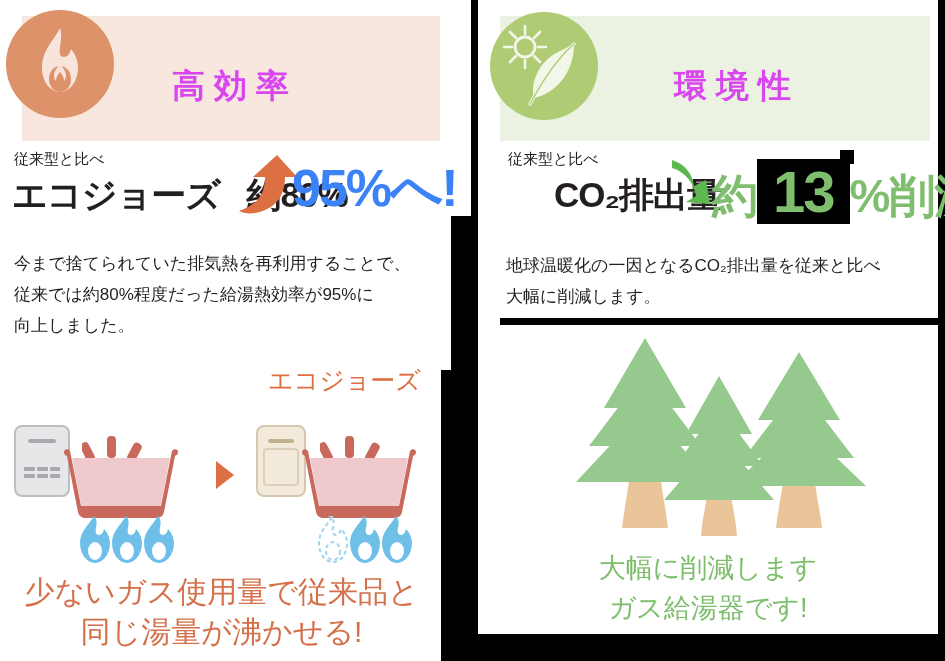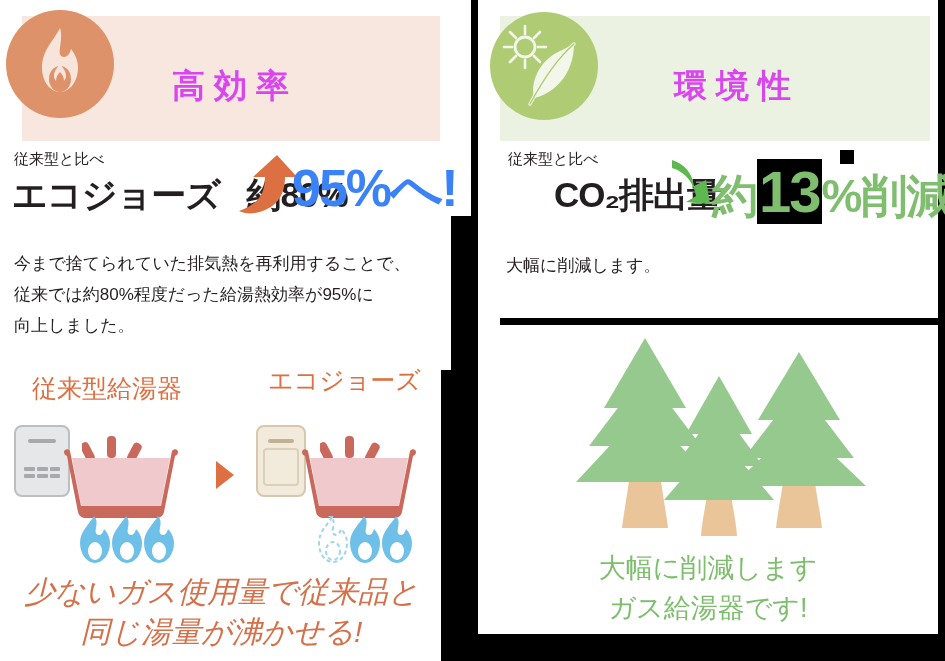--- a/index.html
+++ b/index.html
@@ -35,21 +35,21 @@
     position:absolute; color:#d946ef; font-weight:bold;
     font-size:33px; letter-spacing:9px; white-space:nowrap;
   }
 
   
   .stat-small { position:absolute; font-size:15px; color:#231f20; white-space:nowrap; }
   .stat-main  { position:absolute; white-space:nowrap; color:#231f20;
                 font-size:35px; font-weight:bold; letter-spacing:-1px; }
   .stat-big-orange { color:#3b82f6; font-size:52px; font-weight:bold; letter-spacing:-2px; }
   .stat-big-green  { color:#80BE6F; font-size:46px; font-weight:bold; letter-spacing:-1px; }
-  .kuro-box { background:#000000; padding:0 2px; }
+  .kuro-box { background:#000000; padding:0 16px; }
 
   
   .body-txt { position:absolute; font-size:17px; line-height:31px; color:#231f20; }
 
   
   .illus-label { position:absolute; color:#DD7042; font-size:25px; white-space:nowrap; }
 
   
   .catch { position:absolute; text-align:center; line-height:40px; }
   .catch.orange { color:#D4714A; font-size:30px; }
@@ -102,21 +102,20 @@
   </span>
 
   <div class="stat-big-orange jp" style="position:absolute; left:292px; top:154px; white-space:nowrap;">95%へ!</div>
 
   <div class="body-txt jp" style="left:14px; top:248px; width:430px;">
     <div>今まで捨てられていた排気熱を再利用することで、</div>
     <div>従来では約80%程度だった給湯熱効率が95%に</div>
     <div>向上しました。</div>
   </div>
 
-  <div class="illus-label jp" style="left:32px; top:372px;">従来型給湯器</div>
   <div class="illus-label jp" style="left:268px; top:364px;">エコジョーズ</div>
 
   <span style="position:absolute; left:14px; top:425px;">
     <svg width="56" height="72" viewBox="0 0 56 72">
       <rect x="1" y="1" width="54" height="70" rx="7" fill="#E6E7E8" stroke="#BCBEC0" stroke-width="2"></rect>
       <rect x="14" y="14" width="28" height="4" rx="2" fill="#A7A9AC"></rect>
       <rect x="10" y="42" width="11" height="4" rx="1" fill="#A7A9AC"></rect>
       <rect x="23" y="42" width="11" height="4" rx="1" fill="#A7A9AC"></rect>
       <rect x="36" y="42" width="10" height="4" rx="1" fill="#A7A9AC"></rect>
       <rect x="10" y="49" width="11" height="4" rx="1" fill="#A7A9AC"></rect>
@@ -201,21 +200,21 @@
                    c0 -6 -3 -11 -6 -14 c-1 4 -3 6 -5 6 c-3 0 -4 -3 -3 -7 c1 -5 1 -9 -2 -12 z"></path>
           <ellipse cx="49" cy="35" rx="7" ry="9" fill="#ffffff"></ellipse>
           <path d="M80 0 C75 9 66 15 66 27 c0 11 7 20 15 20 s15 -9 15 -20
                    c0 -6 -3 -11 -6 -14 c-1 4 -3 6 -5 6 c-3 0 -4 -3 -3 -7 c1 -5 1 -9 -2 -12 z"></path>
           <ellipse cx="81" cy="35" rx="7" ry="9" fill="#ffffff"></ellipse>
         </g>
       </g>
     </svg>
   </span>
 
-  <div class="catch orange jp" style="left:0; top:572px; width:443px;font-style:italic;">
+  <div class="catch orange jp" style="left:0; top:572px; width:443px;">
     <div>少ないガス使用量で従来品と</div>
     <div>同じ湯量が沸かせる!</div>
   </div>
 
   <div class="hdr-band green" style="left:500px; top:16px; width:430px;"></div>
 
   <div class="hdr-circle green" style="left:490px; top:12px; width:108px; height:108px;">
     <span>
       <svg width="108" height="108" viewBox="0 0 108 108">
         <g stroke="#F2F7EA" stroke-width="2.6" stroke-linecap="round">
@@ -249,20 +248,21 @@
     </svg>
   </span>
 
   <div style="position:absolute; left:712px; top:158px; white-space:nowrap;">
     <span class="stat-big-green jp">約</span><span class="stat-big-green jp kuro-box" style="font-size:58px; letter-spacing:-2px;">13</span><span class="stat-big-green jp">%削減!</span>
   </div>
 
   <div style="position:absolute; left:840px; top:150px; width:14px; height:14px; background:#000;"></div>
 
   <div class="body-txt jp" style="left:506px; top:250px; width:425px;">
+    <div>地球温暖化の一因となるCO₂排出量を従来と比べ</div>
     <div>大幅に削減します。</div>
   </div>
 
   <div id="right-rule"></div>
 
   <span style="position:absolute; left:556px; top:334px;">
     <svg width="330" height="218" viewBox="0 0 330 218">
 
       <g>
         <rect x="152" y="152" width="22" height="50" fill="#EBC59A"></rect>

